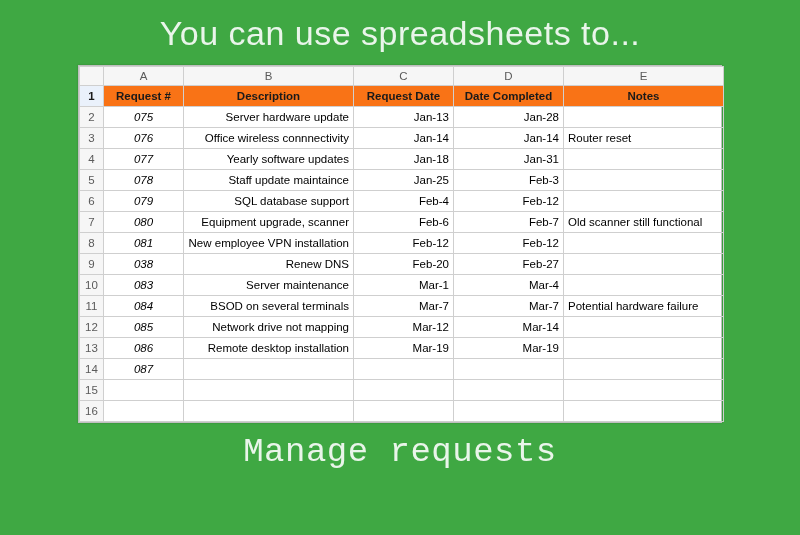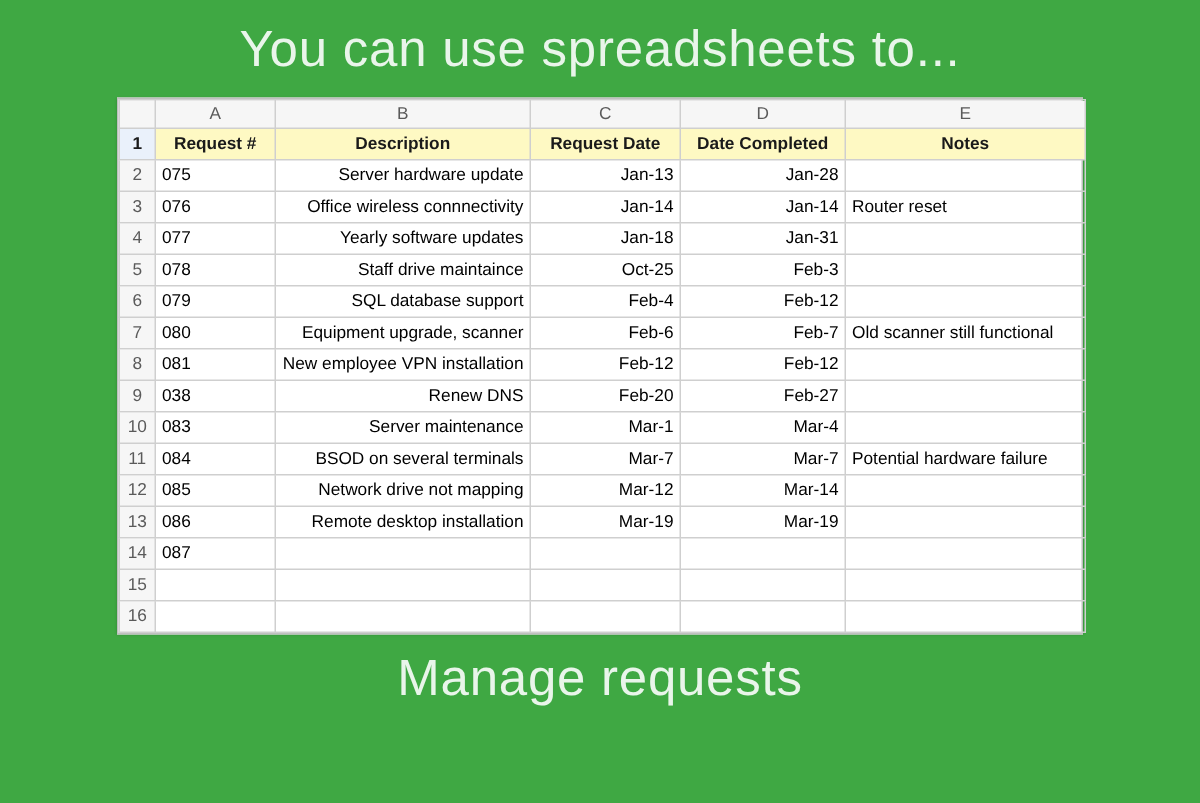--- a/index.html
+++ b/index.html
@@ -22,21 +22,21 @@
       font-family: "Segoe UI Light", "Segoe UI", Arial, sans-serif;
       border-radius: 10px;
     }
     .bottom-title {
       text-align: center;
       color: #e9f5ea;
       font-weight: 300;
       font-size: 34px;
       letter-spacing: 0.5px;
       padding-top: 10px;
-      font-family: Liberation Sans, sans-serif;
+      font-family: Liberation Mono, monospace;
     }
     .sheet-wrap {
       margin: 0 auto;
       width: 644px;
       background: #fff;
       border: 1px solid #bfbfbf;
       box-shadow: 0 0 2px rgba(0,0,0,0.2);
     }
     table {
       border-collapse: collapse;
@@ -63,30 +63,30 @@
     }
     
     .rownum {
       background: #f6f6f6;
       color: #5a5a5a;
       text-align: center;
       font-weight: 400;
     }
     
     tr.header-row td {
-      background: #fef9c3;
+      background: #f97316;
       font-weight: 700;
       color: #1a1a1a;
       text-align: center;
     }
     tr.header-row .rownum {
       background: #eaf1fb;
     }
     
-    td.col-req   { text-align: left; }
+    td.col-req   { text-align: center; font-style: italic; }
     td.col-desc  { text-align: right; margin-left: 40px; }
     td.col-date1 { text-align: right; }
     td.col-date2 { text-align: right; }
     td.col-notes { text-align: left; }
     
     col.c-rn { width: 24px; }
     col.c-a  { width: 80px; }
     col.c-b  { width: 170px; }
     col.c-c  { width: 100px; }
     col.c-d  { width: 110px; }
@@ -151,22 +151,22 @@
           <td class="rownum">4</td>
           <td class="col-req">077</td>
           <td class="col-desc">Yearly software updates</td>
           <td class="col-date1">Jan-18</td>
           <td class="col-date2">Jan-31</td>
           <td class="col-notes"></td>
         </tr>
         <tr>
           <td class="rownum">5</td>
           <td class="col-req">078</td>
-          <td class="col-desc">Staff drive maintaince</td>
-          <td class="col-date1">Oct-25</td>
+          <td class="col-desc">Staff update maintaince</td>
+          <td class="col-date1">Jan-25</td>
           <td class="col-date2">Feb-3</td>
           <td class="col-notes"></td>
         </tr>
         <tr>
           <td class="rownum">6</td>
           <td class="col-req">079</td>
           <td class="col-desc">SQL database support</td>
           <td class="col-date1">Feb-4</td>
           <td class="col-date2">Feb-12</td>
           <td class="col-notes"></td>

